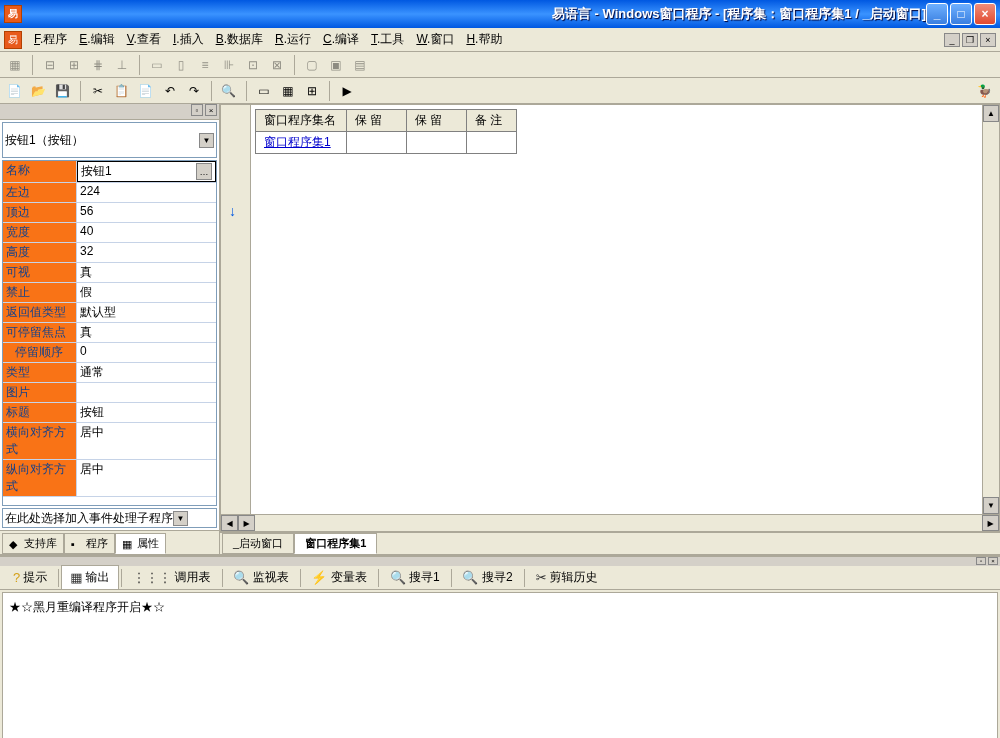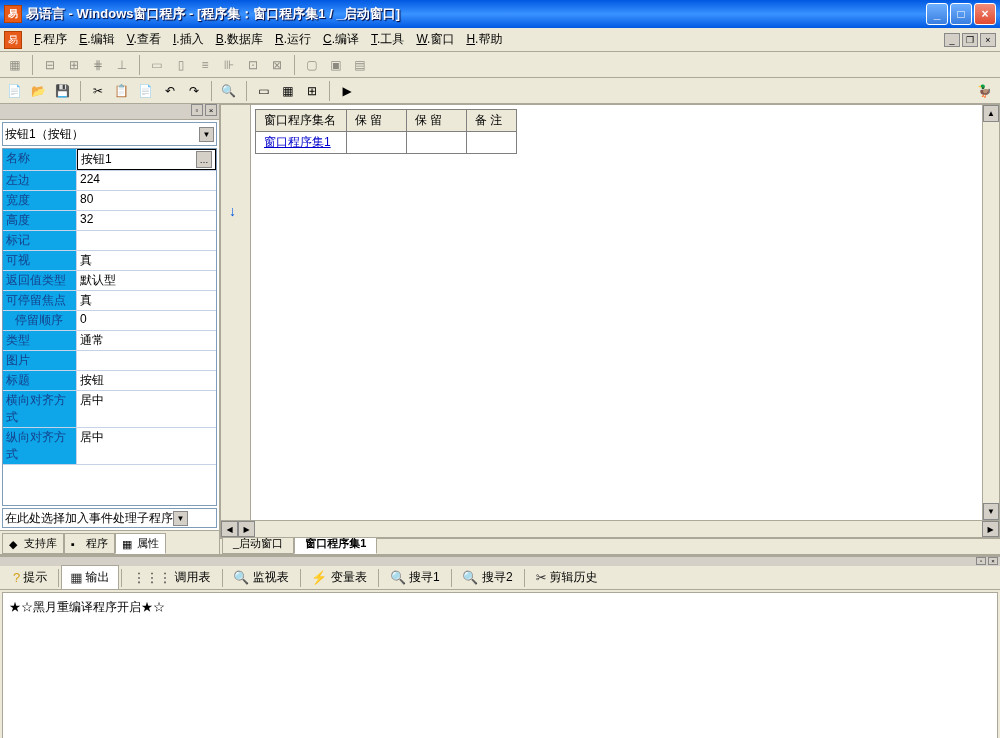--- a/index.html
+++ b/index.html
@@ -1,21 +1,21 @@
 <!DOCTYPE html>
 <html><head>
 <meta charset="utf-8">
 <style>
 * { box-sizing: border-box; margin: 0; padding: 0; }
 body { font-family: "SimSun", "Microsoft YaHei", sans-serif; font-size: 12px; background: #ece9d8; width: 1000px; height: 738px; overflow: hidden; }
 
 
 .titlebar { background: linear-gradient(to bottom, #0058e1, #3a93ff, #0058e1); height: 28px; display: flex; align-items: center; padding: 0 4px; color: #fff; font-weight: bold; }
 .titlebar .app-icon { width: 18px; height: 18px; background: #e85a1a; border: 1px solid #b34000; margin-right: 4px; display: flex; align-items: center; justify-content: center; font-size: 10px; }
-.titlebar .title-text { flex: 1; font-size: 13px; text-shadow: 1px 1px 1px #003; }
+.titlebar .title-text { flex: 1; font-size: 13px; text-shadow: 1px 1px 1px #003; text-align: right; }
 .titlebar .win-controls { display: flex; gap: 2px; }
 .winbtn { width: 22px; height: 22px; border: 1px solid #fff; border-radius: 3px; display: flex; align-items: center; justify-content: center; font-weight: bold; cursor: pointer; }
 .winbtn.min, .winbtn.max { background: linear-gradient(#6eb0ff,#3a7fe0); color:#fff; }
 .winbtn.close { background: linear-gradient(#f08d7a,#e14a30); color:#fff; }
 
 
 .menubar { background: #ece9d8; border-bottom: 1px solid #aca899; height: 24px; display: flex; align-items: center; padding: 0 4px; }
 .menubar .mlogo { width: 18px; height: 18px; background: #e85a1a; border:1px solid #b34000; margin-right:6px; display:flex;align-items:center;justify-content:center;font-size:10px;color:#fff;}
 .menubar .mitem { padding: 2px 6px; cursor: pointer; }
 .menubar .mitem .ul { text-decoration: underline; }
@@ -28,26 +28,26 @@
 .tbtn.disabled { opacity: 0.4; cursor: default; }
 .tsep { width:1px; height:20px; background:#aca899; margin:0 4px; }
 
 
 .main { display: flex; height: 450px; }
 
 
 .left-panel { width: 220px; background: #fff; border-right: 1px solid #aca899; display: flex; flex-direction: column; }
 .panel-header { height:16px; background:#d4d0c8; border-bottom:1px solid #aca899; display:flex; justify-content:flex-end; padding:0 2px; gap:2px;}
 .panel-header span { width:12px;height:12px;border:1px solid #888;cursor:pointer;font-size:8px;display:flex;align-items:center;justify-content:center;}
-.combo { border:1px solid #7f9db9; height:24px; margin:2px; display:flex; align-items:center; padding:0 2px; background:#fff; }
+.combo { border:1px solid #7f9db9; height:36px; margin:2px; display:flex; align-items:center; padding:0 2px; background:#fff; }
 .combo .cbtn { width:15px;height:15px;background:#d4d0c8;border:1px solid #888;font-size:8px;display:flex;align-items:center;justify-content:center;}
 .combo .ctxt { flex:1; }
 .prop-grid { flex:1; overflow-y:auto; border:1px solid #7f9db9; margin:0 2px; }
 .prop-row { display:flex; border-bottom:1px solid #c6d3e7; }
-.prop-row .pname { width:74px; background:#0ea5e9; color:#15428b; padding:1px 3px; border-right:1px solid #c6d3e7;}
+.prop-row .pname { width:74px; background:#f97316; color:#15428b; padding:1px 3px; border-right:1px solid #c6d3e7;}
 .prop-row .pname.indent { padding-left:12px; }
 .prop-row .pval { flex:1; padding:1px 3px; }
 .prop-row.editing .pval { background:#fff; border:1px solid #000; display:flex; }
 .prop-row.editing .pval .ebtn { width:16px;background:#d4d0c8;border:1px solid #888;font-size:9px;display:flex;align-items:center;justify-content:center;}
 .event-combo { border:1px solid #7f9db9; height:20px; margin:2px; display:flex;align-items:center;padding:0 2px;}
 .event-combo .cbtn { width:15px;height:15px;background:#d4d0c8;border:1px solid #888;font-size:8px;display:flex;align-items:center;justify-content:center;}
 
 
 .left-tabs { height:24px; background:#ece9d8; border-top:1px solid #aca899; display:flex; align-items:flex-end; padding:0 2px;}
 .ltab { border:1px solid #aca899; padding:2px 6px; background:#ece9d8; cursor:pointer; display:flex;align-items:center;gap:3px;font-size:11px;}
@@ -62,21 +62,21 @@
 .code-table { border-collapse:collapse; margin-bottom:20px;}
 .code-table th, .code-table td { border:1px solid #808080; padding:2px 8px; text-align:left; font-size:12px; height:18px;}
 .code-table th { background:#ece9d8; font-weight:normal; }
 .code-table .link { color:#0000cd; text-decoration:underline; cursor:pointer;}
 .editor-scroll-v { position:absolute; right:0; top:0; bottom:17px; width:17px; background:#ece9d8; border-left:1px solid #aca899;}
 .editor-scroll-v .sbtn { height:17px; background:#d4d0c8; border:1px solid #888; font-size:8px;display:flex;align-items:center;justify-content:center;}
 .editor-scroll-h { position:absolute; left:0; right:0; bottom:0; height:17px; background:#ece9d8; border-top:1px solid #aca899; display:flex;}
 .editor-scroll-h .sbtn { width:17px; background:#d4d0c8; border:1px solid #888; font-size:8px;display:flex;align-items:center;justify-content:center;}
 
 
-.editor-tabs { height:16px; background:#ece9d8; border-top:1px solid #aca899; display:flex; align-items:flex-end; padding:0 2px;}
+.editor-tabs { height:22px; background:#ece9d8; border-top:1px solid #aca899; display:flex; align-items:flex-end; padding:0 2px;}
 .etab { border:1px solid #aca899; padding:2px 10px; background:#ece9d8; cursor:pointer; font-size:11px;}
 .etab.active { background:#fff; border-bottom:1px solid #fff; font-weight:bold;}
 
 
 .bottom-panel { border-top:2px solid #aca899; }
 .bottom-tabs { height:24px; background:#ece9d8; border-bottom:1px solid #aca899; display:flex; align-items:center; padding:0 4px;}
 .btab { padding:3px 8px; border:1px solid transparent; cursor:pointer; display:flex;align-items:center;gap:3px; font-size:12px;}
 .btab .bicon { font-size:13px; }
 .btab.active { border:1px solid #aca899; background:#fff;}
 .btab-sep { width:1px; height:18px; background:#aca899; margin:0 2px;}
@@ -177,34 +177,38 @@
           <div class="pval">
             <span style="flex:1">按钮1</span>
             <span class="ebtn">…</span>
           </div>
         </div>
         <div class="prop-row">
           <div class="pname">左边</div>
           <div class="pval">224</div>
         </div>
         <div class="prop-row">
+          <div class="pname">顶边</div>
+          <div class="pval">56</div>
+        </div>
+        <div class="prop-row">
           <div class="pname">宽度</div>
-          <div class="pval">80</div>
+          <div class="pval">40</div>
         </div>
         <div class="prop-row">
           <div class="pname">高度</div>
           <div class="pval">32</div>
         </div>
         <div class="prop-row">
-          <div class="pname">标记</div>
-          <div class="pval"></div>
-        </div>
-        <div class="prop-row">
           <div class="pname">可视</div>
           <div class="pval">真</div>
+        </div>
+        <div class="prop-row">
+          <div class="pname">禁止</div>
+          <div class="pval">假</div>
         </div>
         <div class="prop-row">
           <div class="pname">返回值类型</div>
           <div class="pval">默认型</div>
         </div>
         <div class="prop-row">
           <div class="pname">可停留焦点</div>
           <div class="pval">真</div>
         </div>
         <div class="prop-row">

